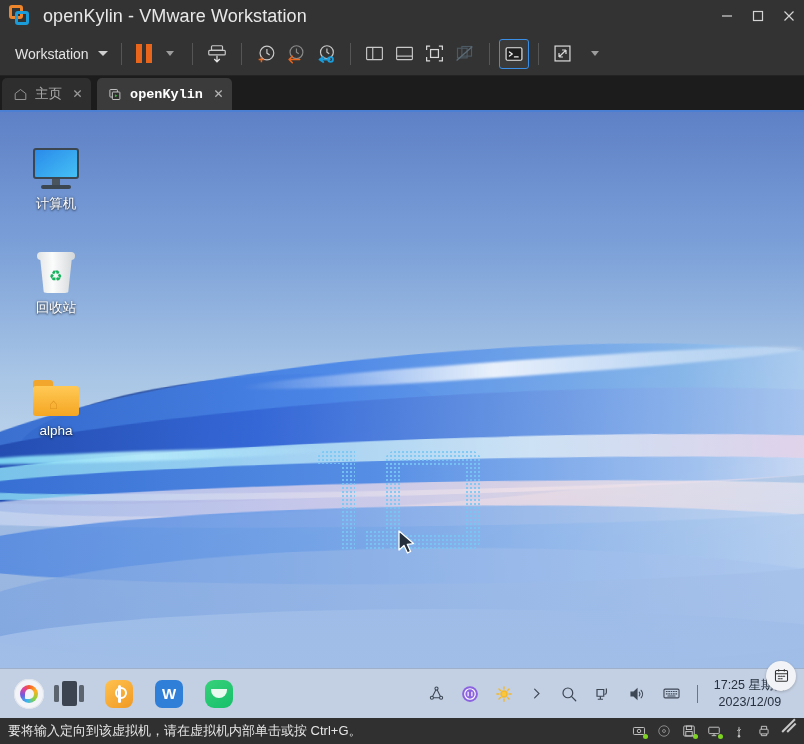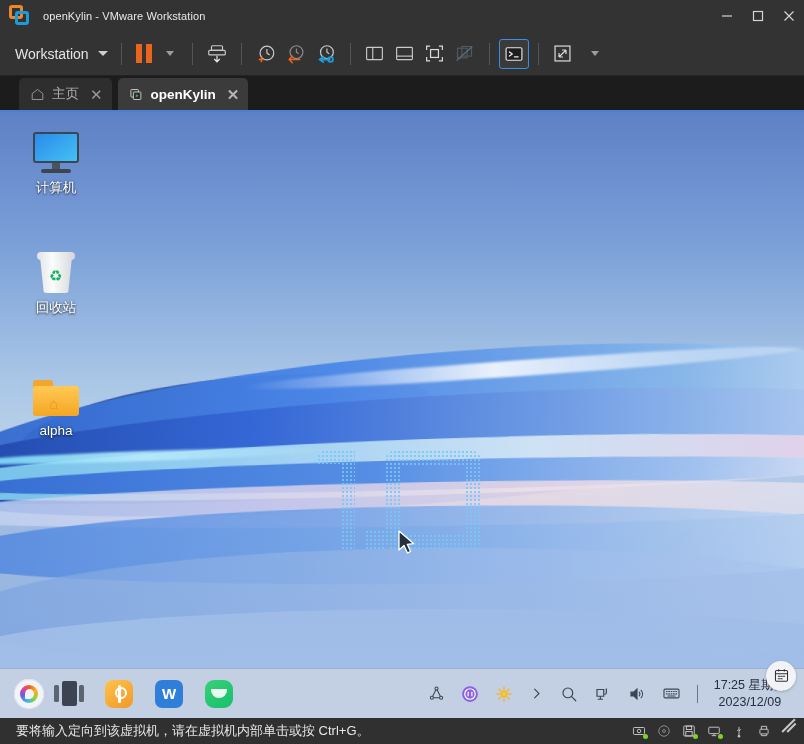--- a/index.html
+++ b/index.html
@@ -26,21 +26,21 @@
   .vm-logo {
     width: 22px; height: 22px; margin-left: 9px; margin-right: 12px;
     position: relative; flex: 0 0 22px;
   }
   .vm-logo .sq {
     position: absolute; border-radius: 3px;
   }
   .vm-logo .sq-o { left: 0; top: 0; width: 14px; height: 14px; border: 3px solid #f0862c; }
   .vm-logo .sq-b { left: 6px; top: 6px; width: 14px; height: 14px; border: 3px solid #1b9bd8; }
   .title-text {
-    color: #e8e8e8; font-size: 11px; letter-spacing: .1px;
+    color: #e8e8e8; font-size: 18px; letter-spacing: .1px;
   }
   .win-controls {
     position: absolute; right: 0; top: 0; height: 32px;
     display: flex;
   }
   .win-btn {
     width: 31px; height: 32px;
     display: flex; align-items: center; justify-content: center;
     color: #d4d4d4;
   }
@@ -71,22 +71,23 @@
   .tb-btn.active { border: 1.5px solid #3a8ee6; background: #3a3a3a; }
   .pause-ic { display: flex; gap: 4px; }
   .pause-ic span { width: 6px; height: 19px; background: #e8651b; display: block; }
   .dropmark { margin-left: 4px; display: flex; align-items: center; }
 
   
   .tabbar {
     height: 36px; flex: 0 0 36px;
     background: #1c1c1c;
     display: flex; align-items: flex-end;
-    padding-left: 19px;
+    padding-left: 2px;
     border-bottom: 2px solid #4a7fd4;
+    font-family: Liberation Mono, monospace;
   }
   .tab {
     height: 32px;
     display: flex; align-items: center; gap: 7px;
     padding: 0 9px 0 11px;
     border-radius: 5px 5px 0 0;
     font-size: 13.5px;
   }
   .tab.inactive { background: #2e2e2e; color: #a9a9a9; }
   .tab.active { background: #3b3b3b; color: #ffffff; font-weight: bold; margin-left: 6px; }
@@ -224,21 +225,21 @@
     background: #f1f3f7; display: flex; align-items: center; justify-content: center;
     box-shadow: 0 1px 3px rgba(0,0,0,.2);
   }
 
   
   .statusbar {
     height: 26px; flex: 0 0 26px;
     background: #303030;
     display: flex; align-items: center;
     position: relative;
-    padding-left: 16px;
+    padding-left: 8px;
   }
   .status-text { color: #e6e6e6; font-size: 13px; }
   .status-icons { margin-left: auto; display: flex; align-items: center; gap: 11px; padding-right: 8px; }
   .st-ic { position: relative; color: #c9c9c9; display: flex; align-items: center; }
   .st-dot { position: absolute; right: -2px; bottom: -1px; width: 5px; height: 5px; border-radius: 50%; background: #7ed321; }
   .st-diag { width: 14px; height: 14px; position: relative; }
   .st-diag::before { content:""; position:absolute; left:0; top:50%; width:18px; height:1.5px; background:#c9c9c9; transform: rotate(-45deg); transform-origin: left center; }
   .st-diag::after { content:""; position:absolute; left:5px; top:50%; width:12px; height:1.5px; background:#c9c9c9; transform: rotate(-45deg); transform-origin: left center; }
 
   .watermark {
@@ -412,21 +413,21 @@
         <span class="seg one-a"></span>
         <span class="seg one-v"></span>
         <span class="seg dot"></span>
         <span class="seg o-top"></span>
         <span class="seg o-lft"></span>
         <span class="seg o-rgt"></span>
         <span class="seg o-bot"></span>
       </div>
     </div>
 
-    <div class="desk-icon" style="left:12px; top:20px;">
+    <div class="desk-icon" style="left:12px; top:36px;">
       <div class="ic-monitor">
         <span class="scr"></span>
           <span class="neck"></span>
           <span class="base"></span>
       </div>
       <div class="lbl">计算机</div>
     </div>
 
     <div class="desk-icon" style="left:12px; top:140px;">
       <div class="ic-trash">

